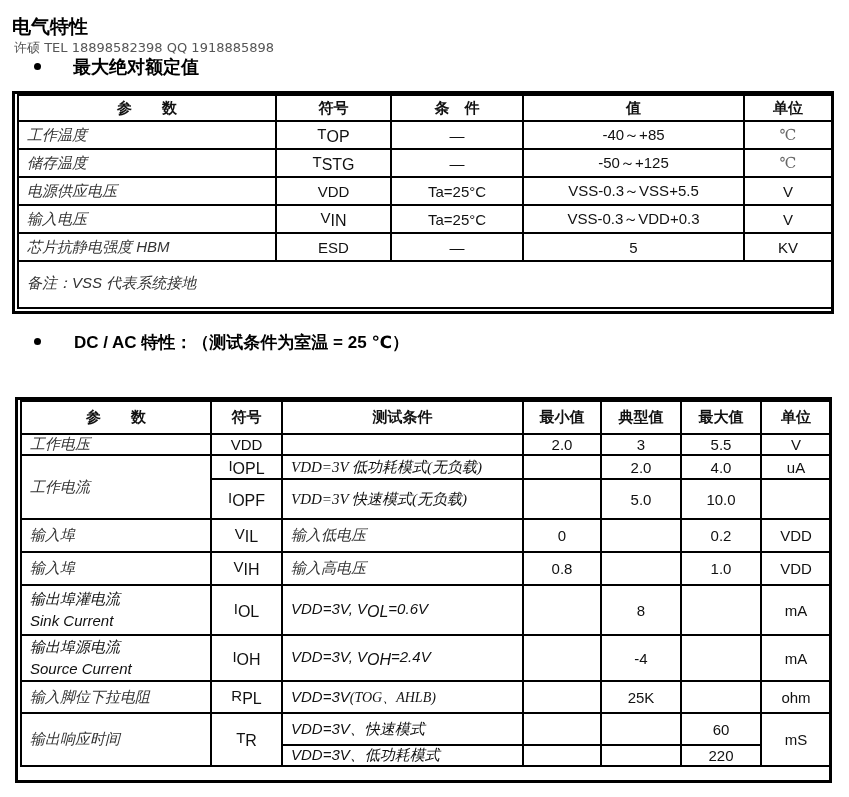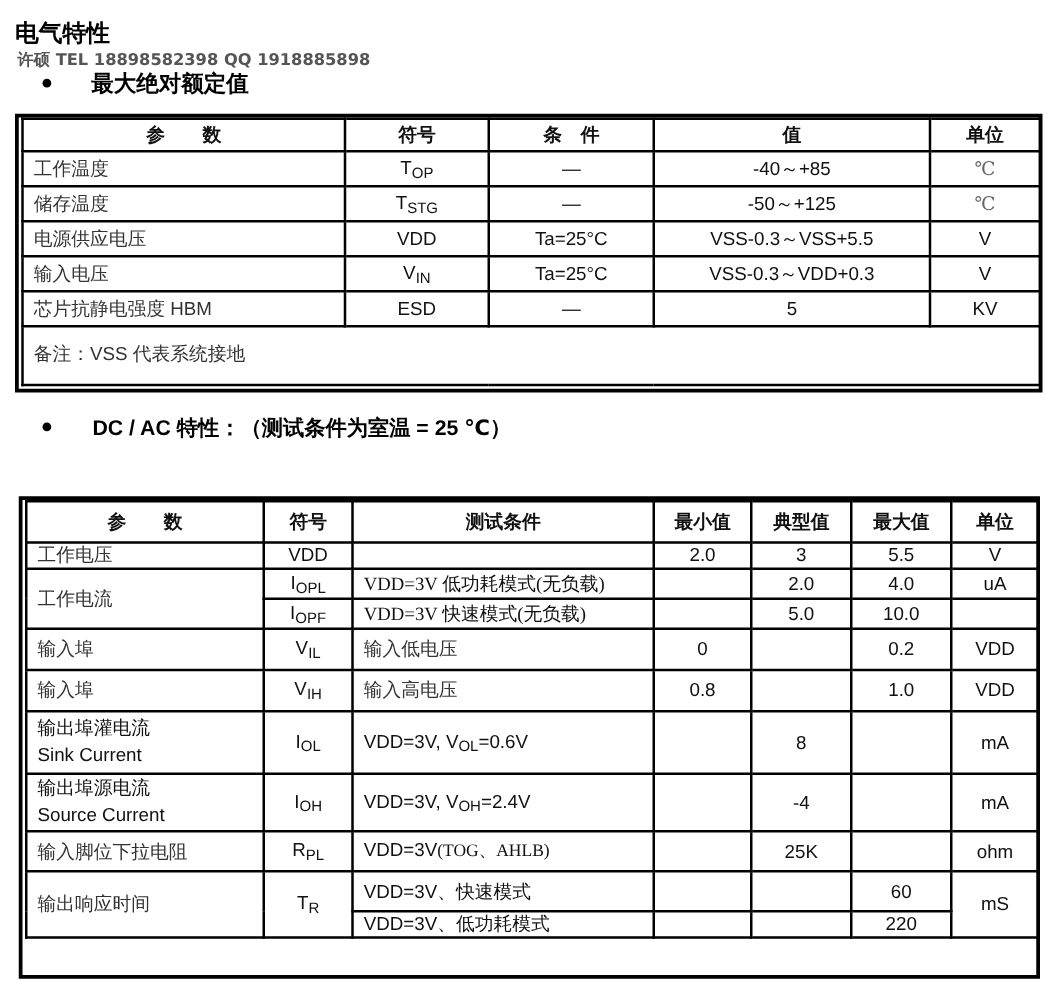--- a/index.html
+++ b/index.html
@@ -1,37 +1,37 @@
 <!DOCTYPE html>
 <html><head>
 <meta charset="utf-8">
 <style>
   html, body { margin: 0; padding: 0; background: #ffffff; }
   body { width: 849px; height: 797px; position: relative; overflow: hidden;
          font-family: "Liberation Sans", "DejaVu Sans", sans-serif; color: #111; }
   .abs { position: absolute; }
   .title { left: 12px; top: 14px; font-size: 19px; font-weight: bold; color: #000; }
-  .contact { left: 14px; top: 39px; font-size: 13px; color: #555; font-family: "DejaVu Sans", sans-serif; font-weight: bold; }
+  .contact { left: 14px; top: 39px; font-size: 13px; color: #555; font-family: "DejaVu Sans", sans-serif; }
   .bullet-line { font-size: 18px; font-weight: bold; color: #000; }
   .bullet { display: inline-block; width: 7px; height: 7px; border-radius: 50%; background: #000; vertical-align: middle; }
   .h1 { left: 34px; top: 55px; font-family: Liberation Mono, monospace; }
   .h1 .bullet { margin-right: 32px; position: relative; top: -2px; }
   .h2 { left: 34px; top: 331px; font-size: 17px; }
   .h2 .bullet { margin-right: 33px; position: relative; top: -2px; }
 
   
   .frame { position: absolute; border: 3px solid #000; box-sizing: border-box; }
   table { border-collapse: collapse; table-layout: fixed; position: absolute; padding-left: 41px; }
   td, th { border: 2px solid #000; padding: 0; font-size: 15px; font-weight: normal; text-align: center; vertical-align: middle; overflow: hidden; white-space: nowrap; }
   th { font-weight: bold; font-size: 15px; }
-  td.left { text-align: left; padding-left: 8px; }
+  td.left { text-align: left; padding-left: 8px; font-style: italic; }
   td.cn { color: #333; }
   .serif { font-family: "Liberation Serif", "DejaVu Serif", serif; }
   .deg { color: #666; font-family: "DejaVu Serif", serif; }
-  sub { font-size: 12px; vertical-align: -3px; margin-top: 32px; }
+  sub { font-size: 16px; vertical-align: -3px; margin-top: 32px; }
   .two-line { line-height: 22px; }
 </style>
 </head>
 <body>
 
 <div class="abs title">电气特性</div>
 <div class="abs contact">许硕 TEL 18898582398   QQ 1918885898</div>
 <div class="abs bullet-line h1">
   <span class="bullet"></span><span>最大绝对额定值</span>
 </div>
@@ -132,21 +132,21 @@
 
   <tr style="height:24px">
     <td rowspan="2" class="left cn">工作电流</td>
     <td><span>I</span><sub>OPL</sub></td>
     <td class="left serif">VDD=3V  低功耗模式(无负载)</td>
     <td></td>
     <td>2.0</td>
     <td>4.0</td>
     <td>uA</td>
   </tr>
-  <tr style="height:24px">
+  <tr style="height:40px">
     <td><span>I</span><sub>OPF</sub></td>
     <td class="left serif">VDD=3V  快速模式(无负载)</td>
     <td></td>
     <td>5.0</td>
     <td>10.0</td>
     <td></td>
   </tr>
 
   <tr style="height:33px">
     <td class="left cn">输入埠</td>

